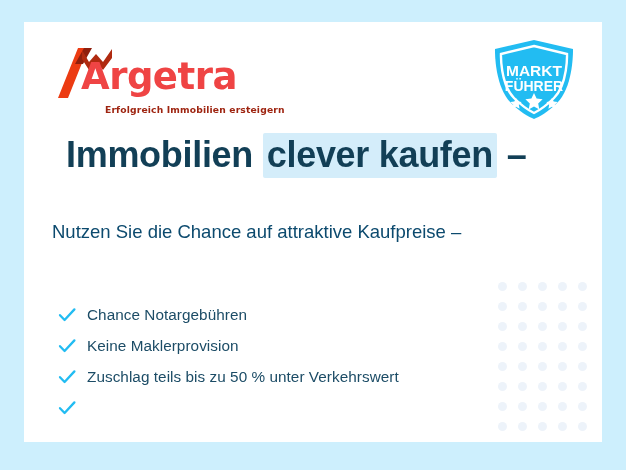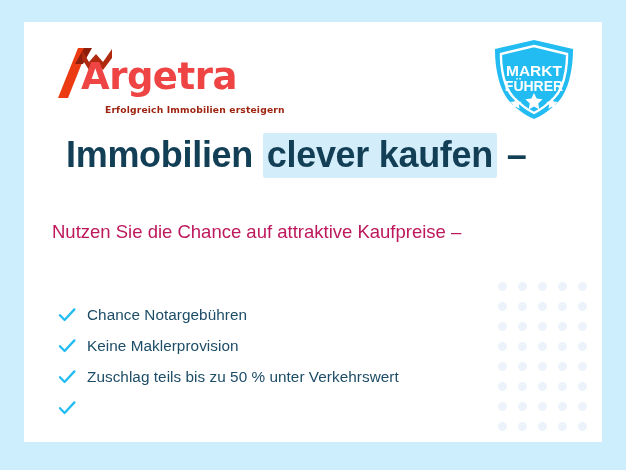--- a/index.html
+++ b/index.html
@@ -114,21 +114,21 @@
   .hl-line { display: block; white-space: nowrap; }
 
   
   #subhead {
     position: absolute;
     left: 28px;
     top: 196px;
     width: 500px;
     font-size: 18.5px;
     font-weight: normal;
-    color: #be185d;
+    color: #0c4a6e;
     line-height: 1.52;
   }
   #subhead span { display: block; white-space: nowrap; }
 
   
   #bullets {
     position: absolute;
     left: 30px;
     top: 277px;
     width: 470px;

